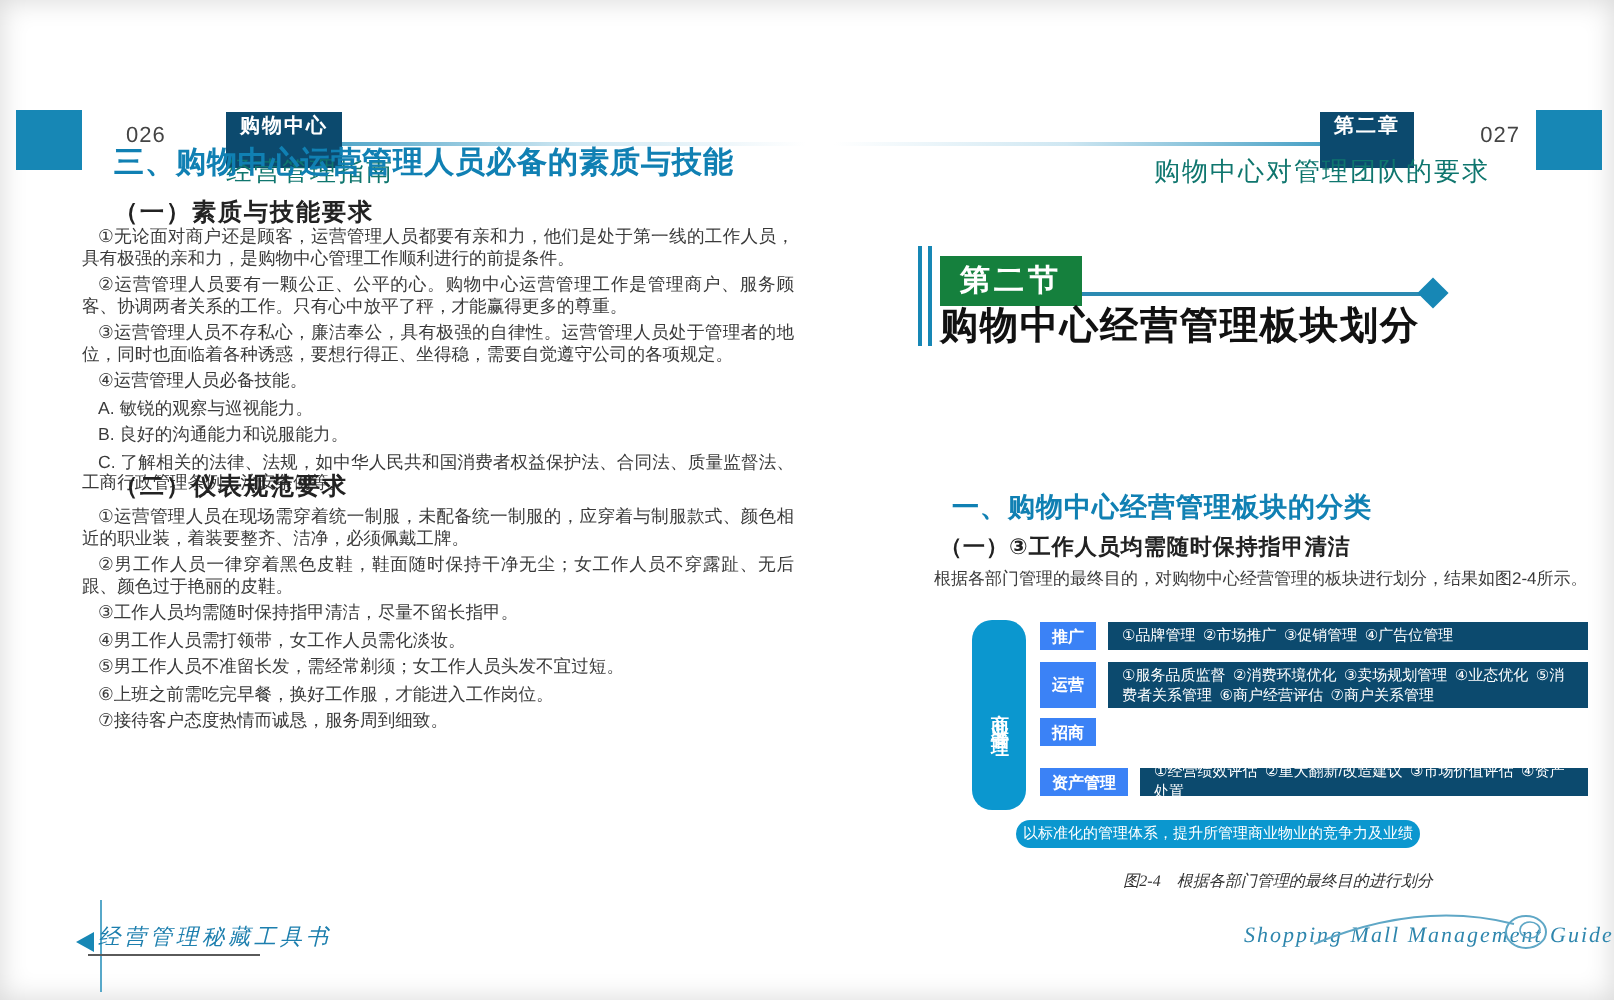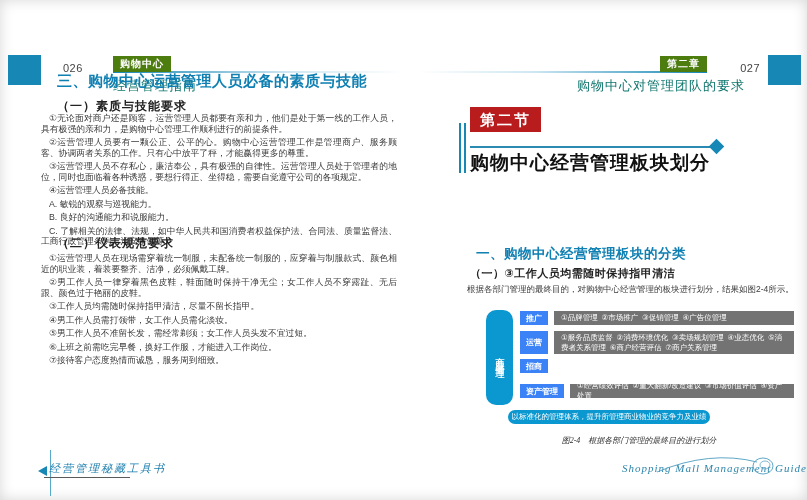--- a/index.html
+++ b/index.html
@@ -10,21 +10,21 @@
     box-shadow:inset 0 0 14px rgba(0,0,0,.16);
   }
   
   .corner-block{position:absolute;width:33px;height:30px;background:#1787b5;}
   .corner-left{left:8px;top:55px;}
   .corner-right{right:6px;top:55px;}
   .pagenum{position:absolute;top:62px;font-size:11px;color:#444;letter-spacing:.5px;}
   .pagenum-left{left:63px;}
   .pagenum-right{right:47px;}
   .hdr-badge{
-    position:absolute;top:56px;height:16px;background:#4d7c0f;color:#fff;
+    position:absolute;top:56px;height:28px;background:#0c4a6e;color:#fff;
     font-size:10px;font-weight:bold;line-height:16px;padding:0 7px;letter-spacing:1px;
   }
   .hdr-badge-left{left:113px;}
   .hdr-badge-right{right:100px;}
   .hdr-line{position:absolute;top:71px;height:2px;}
   .hdr-line-left{left:113px;width:290px;background:linear-gradient(to right,#1787b5,#cfe7f2 60%,rgba(255,255,255,0));}
   .hdr-line-right{right:100px;width:290px;background:linear-gradient(to left,#1787b5,#cfe7f2 60%,rgba(255,255,255,0));}
   .hdr-sub{position:absolute;top:77px;font-size:13px;font-weight:normal;color:#0f766e;letter-spacing:1px;}
   .hdr-sub-left{left:113px;}
   .hdr-sub-right{right:62px;}
@@ -33,42 +33,42 @@
   .sec-heading{position:absolute;font-size:12px;font-weight:bold;color:#222;letter-spacing:1px;text-align:right;}
   .sec1-heading{left:57px;top:98px;}
   .sec2-heading{left:57px;top:235px;}
   .body-block{position:absolute;left:41px;width:356px;font-size:8.8px;line-height:10.5px;color:#3a3a3a;text-align:justify;}
   .sec1-body{top:113px;}
   .sec2-body{top:253px;}
   .body-block p{margin:0 0 3px 0;text-indent:8px;}
   
   .banner-bars{position:absolute;left:459px;top:123px;width:7px;height:50px;
     border-left:2px solid #1787b5;border-right:2px solid #1787b5;}
-  .banner-badge{position:absolute;left:470px;top:107px;height:25px;background:#b91c1c;color:#fff;
+  .banner-badge{position:absolute;left:470px;top:128px;height:25px;background:#15803d;color:#fff;
     font-size:15px;font-weight:bold;line-height:25px;padding:0 10px;letter-spacing:2px;}
   .banner-line{position:absolute;left:470px;top:146px;width:242px;height:2px;background:#2b8ab2;}
   .banner-diamond{position:absolute;left:711px;top:141px;width:11px;height:11px;background:#1787b5;transform:rotate(45deg);}
   .banner-title{position:absolute;left:470px;top:150px;font-size:19px;font-weight:bold;color:#111;letter-spacing:1px;}
   
   .r-heading1{position:absolute;left:476px;top:245px;font-size:13.5px;font-weight:bold;color:#1080b3;letter-spacing:.5px;}
   .r-heading2{position:absolute;left:470px;top:266px;font-size:11px;font-weight:bold;color:#222;letter-spacing:.5px;}
   .r-intro{position:absolute;left:467px;top:284px;width:330px;font-size:8.5px;color:#3a3a3a;}
   
   .diagram{position:absolute;left:480px;top:306px;width:318px;height:150px;}
   .side-pill{position:absolute;left:6px;top:4px;width:27px;height:95px;background:#0b97cf;border-radius:10px;
     display:flex;align-items:center;justify-content:center;}
   .side-pill span{writing-mode:vertical-rl;text-orientation:upright;color:#fff;font-size:9px;font-weight:bold;letter-spacing:4px;}
   .d-row{position:absolute;left:40px;right:4px;display:flex;gap:6px;align-items:stretch;}
   .d-row1{top:5px;height:14px;}
   .d-row2{top:25px;height:23px;}
   .d-row3{top:53px;height:14px;}
   .d-row4{top:78px;height:14px;}
   .d-label{background:#3b82f6;color:#fff;font-size:8px;font-weight:bold;
     display:flex;align-items:center;justify-content:center;padding:0 6px;white-space:nowrap;}
-  .d-bar{flex:1;background:#737373;color:#fff;font-size:7.5px;line-height:10px;
+  .d-bar{flex:1;background:#0c4a6e;color:#fff;font-size:7.5px;line-height:10px;
     display:flex;align-items:center;padding:1px 7px;}
   .d-summary{position:absolute;left:28px;top:104px;width:202px;height:14px;background:#0b97cf;border-radius:7px;
     color:#fff;font-size:7.5px;line-height:14px;text-align:center;}
   .d-caption{position:absolute;left:0;top:129px;width:100%;text-align:center;
     font-family:"Liberation Serif","DejaVu Serif",serif;font-style:italic;font-size:8px;color:#333;}
   
   .f-left-vline{position:absolute;left:50px;top:450px;width:1px;height:46px;background:#57a8c9;}
   .f-left-tri{position:absolute;left:38px;top:466px;width:0;height:0;
     border-top:5px solid transparent;border-bottom:5px solid transparent;border-right:9px solid #1787b5;}
   .f-left-script{position:absolute;left:49px;top:461px;font-family:"Liberation Serif","DejaVu Serif",serif;

